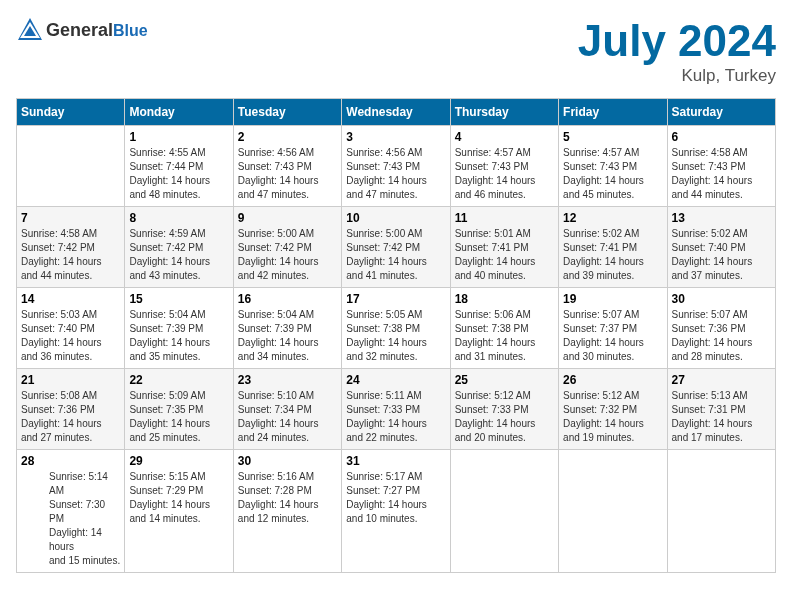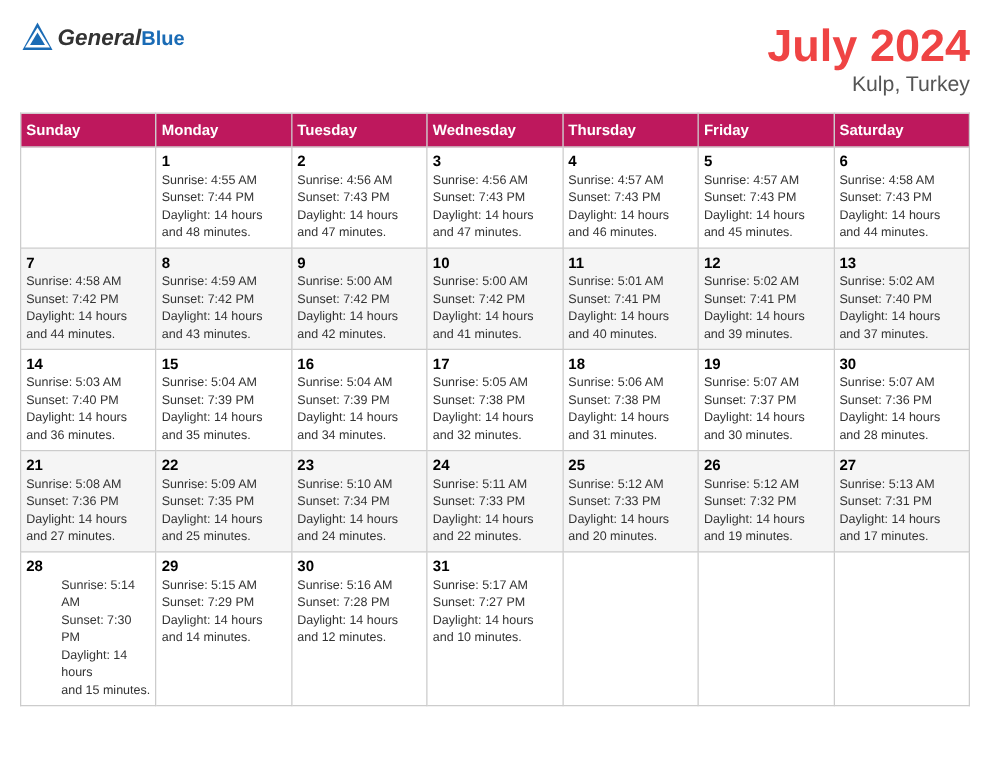--- a/index.html
+++ b/index.html
@@ -17,51 +17,50 @@
       margin-bottom: 12px;
     }
     .logo {
       display: flex;
       align-items: center;
     }
     .logo-text-general {
       font-size: 18px;
       font-weight: bold;
       color: #333;
-      font-style: italic;
     }
     .logo-text-blue {
       font-size: 16px;
       font-weight: bold;
       color: #1a6bb5;
     }
     .logo-icon {
       width: 28px;
       height: 28px;
       margin-right: 2px;
     }
     .title-area {
       text-align: right;
     }
     .month-title {
-      font-size: 36px;
+      font-size: 44px;
       font-weight: bold;
-      color: #ef4444;
+      color: #0369a1;
     }
     .location {
       font-size: 17px;
       color: #555;
     }
     .calendar {
       width: 100%;
       border-collapse: collapse;
       font-size: 11px;
     }
     .calendar th {
-      background-color: #be185d;
+      background-color: #0369a1;
       color: #fff;
       padding: 6px 4px;
       text-align: left;
       font-size: 12px;
       border: 1px solid #ccc;
     }
     .calendar td {
       border: 1px solid #ccc;
       vertical-align: top;
       padding: 4px;

